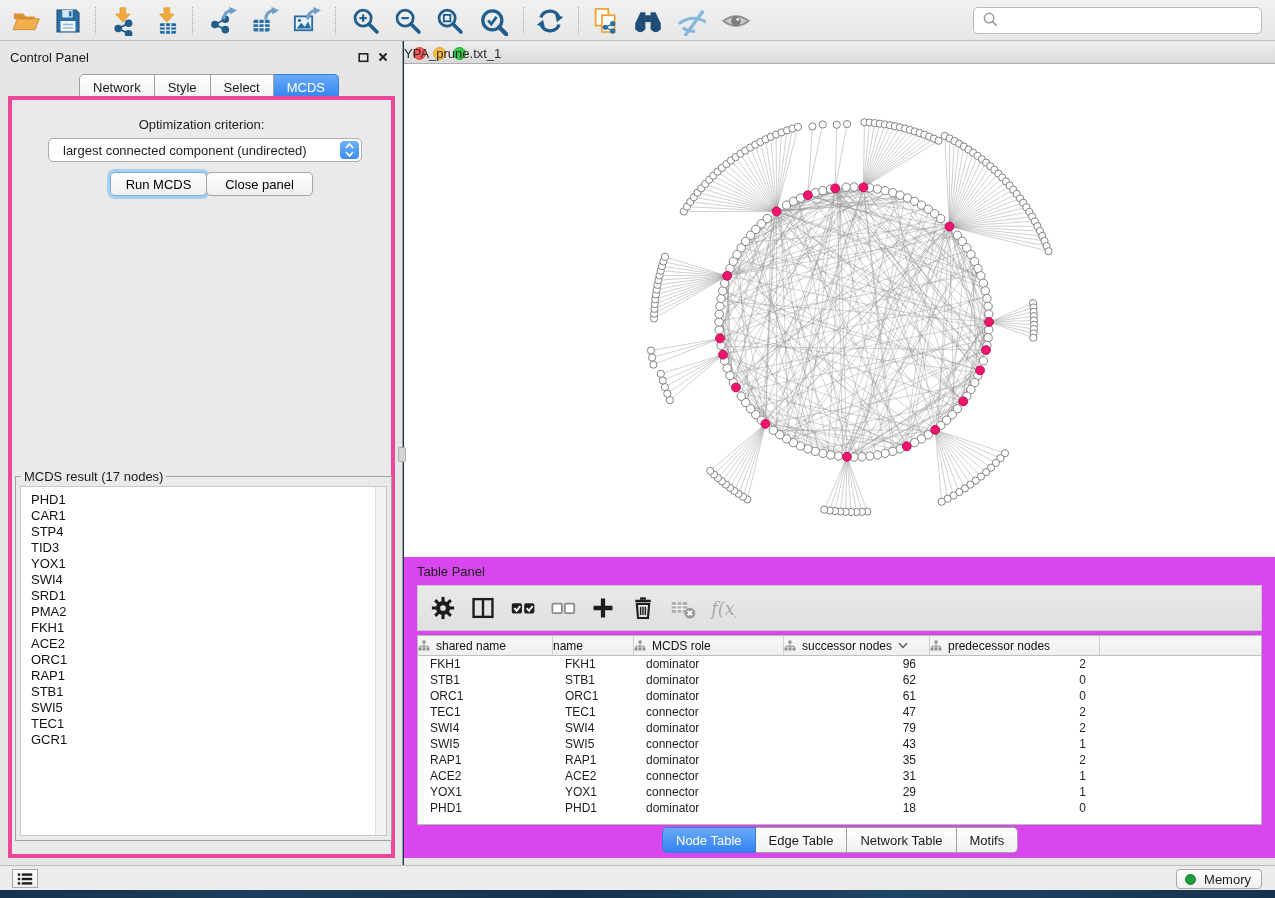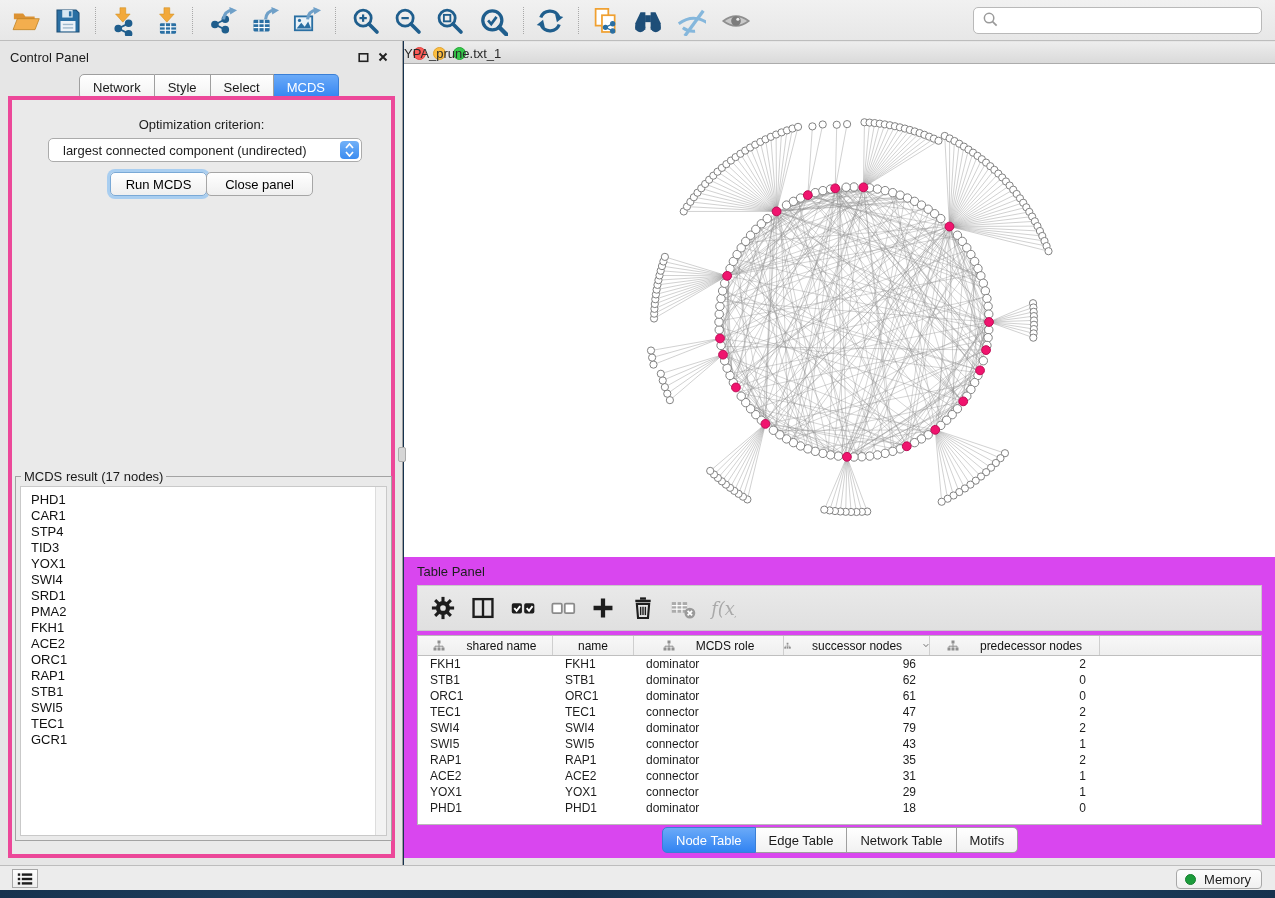--- a/index.html
+++ b/index.html
@@ -76,21 +76,21 @@
   .table-panel { position:absolute; left:0; top:516px; width:947px; height:301px; background:#d946ef; }
   .tp-title { position:absolute; left:13px; top:7px; font-size:13px; }
   .tp-float { right:30px; top:7px; } .tp-close { right:10px; top:7px; }
   .tp-toolbar { position:absolute; left:13px; top:28px; width:845px; height:46px;
                 background:linear-gradient(#E9E9E9,#E0E0E0); border:1px solid #C9C9C9; display:flex;
                 align-items:center; padding-left:8px; gap:6px; }
   .tp-toolbar .tpbtn { width:34px; height:34px; display:flex; align-items:center; justify-content:center; }
   .tbl { position:absolute; left:13px; top:78px; width:845px; height:190px; background:#fff;
          border:1px solid #B9B9B9; overflow:hidden; }
   .thead { display:flex; height:20px; background:linear-gradient(#F8F8F8,#EFEFEF); border-bottom:1px solid #BFBFBF; }
-  .th { display:flex; align-items:center; justify-content:center; gap:21px; border-right:1px solid #CFCFCF;
+  .th { display:flex; align-items:center; gap:6px; border-right:1px solid #CFCFCF;
         font-size:12px; color:#111; overflow:hidden; white-space:nowrap; }
   .th:last-child { border-right:none; }
   .tr { display:flex; height:16px; }
   .td { font-size:12px; line-height:16px; overflow:hidden; white-space:nowrap; padding-left:12px; }
   .td.num { text-align:right; padding-right:14px; padding-left:0; }
   .tbl-scroll { position:absolute; right:13px; top:78px; width:13px; height:190px; background:#FAFAFA;
                 border:1px solid #B9B9B9; border-left:1px solid #E2E2E2; }
   .tbl-thumb { position:absolute; left:1.5px; top:30px; width:8px; height:100px; background:#C3C3C3; border-radius:5px; }
   .tp-tabs { left:258px; top:270px; }
 

